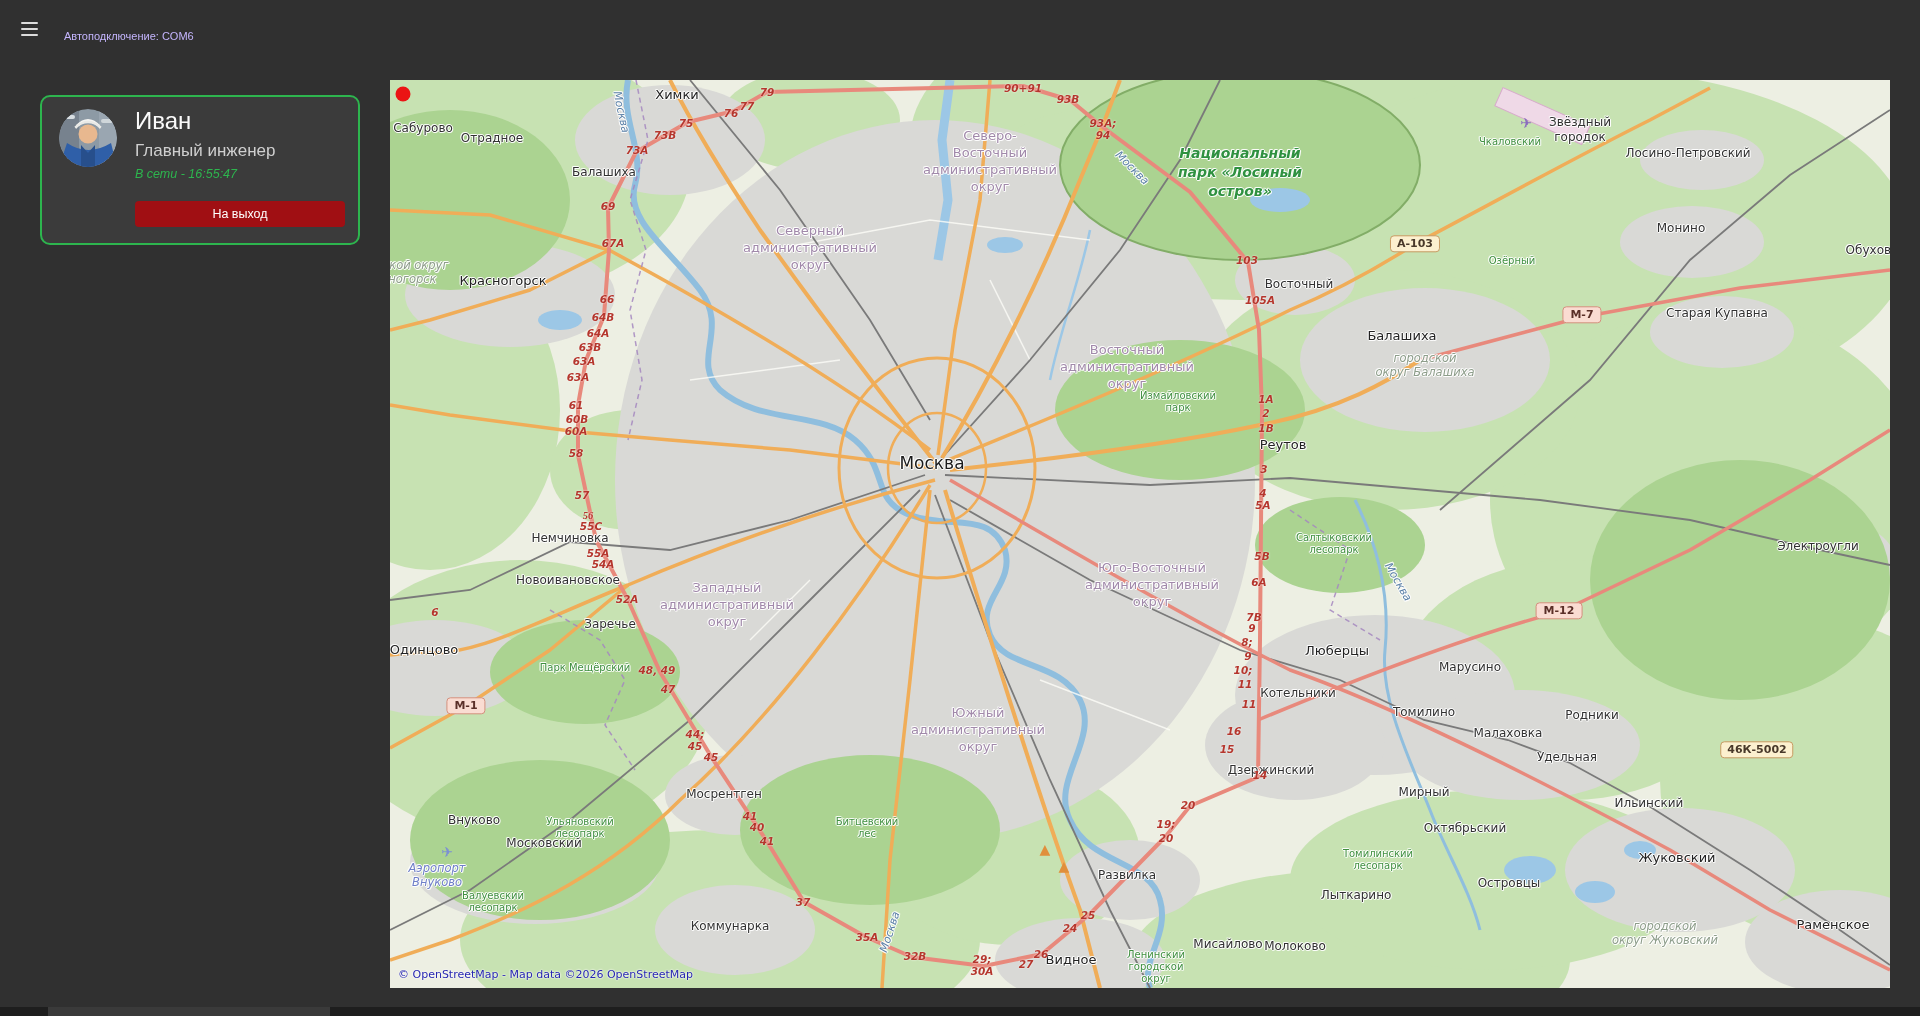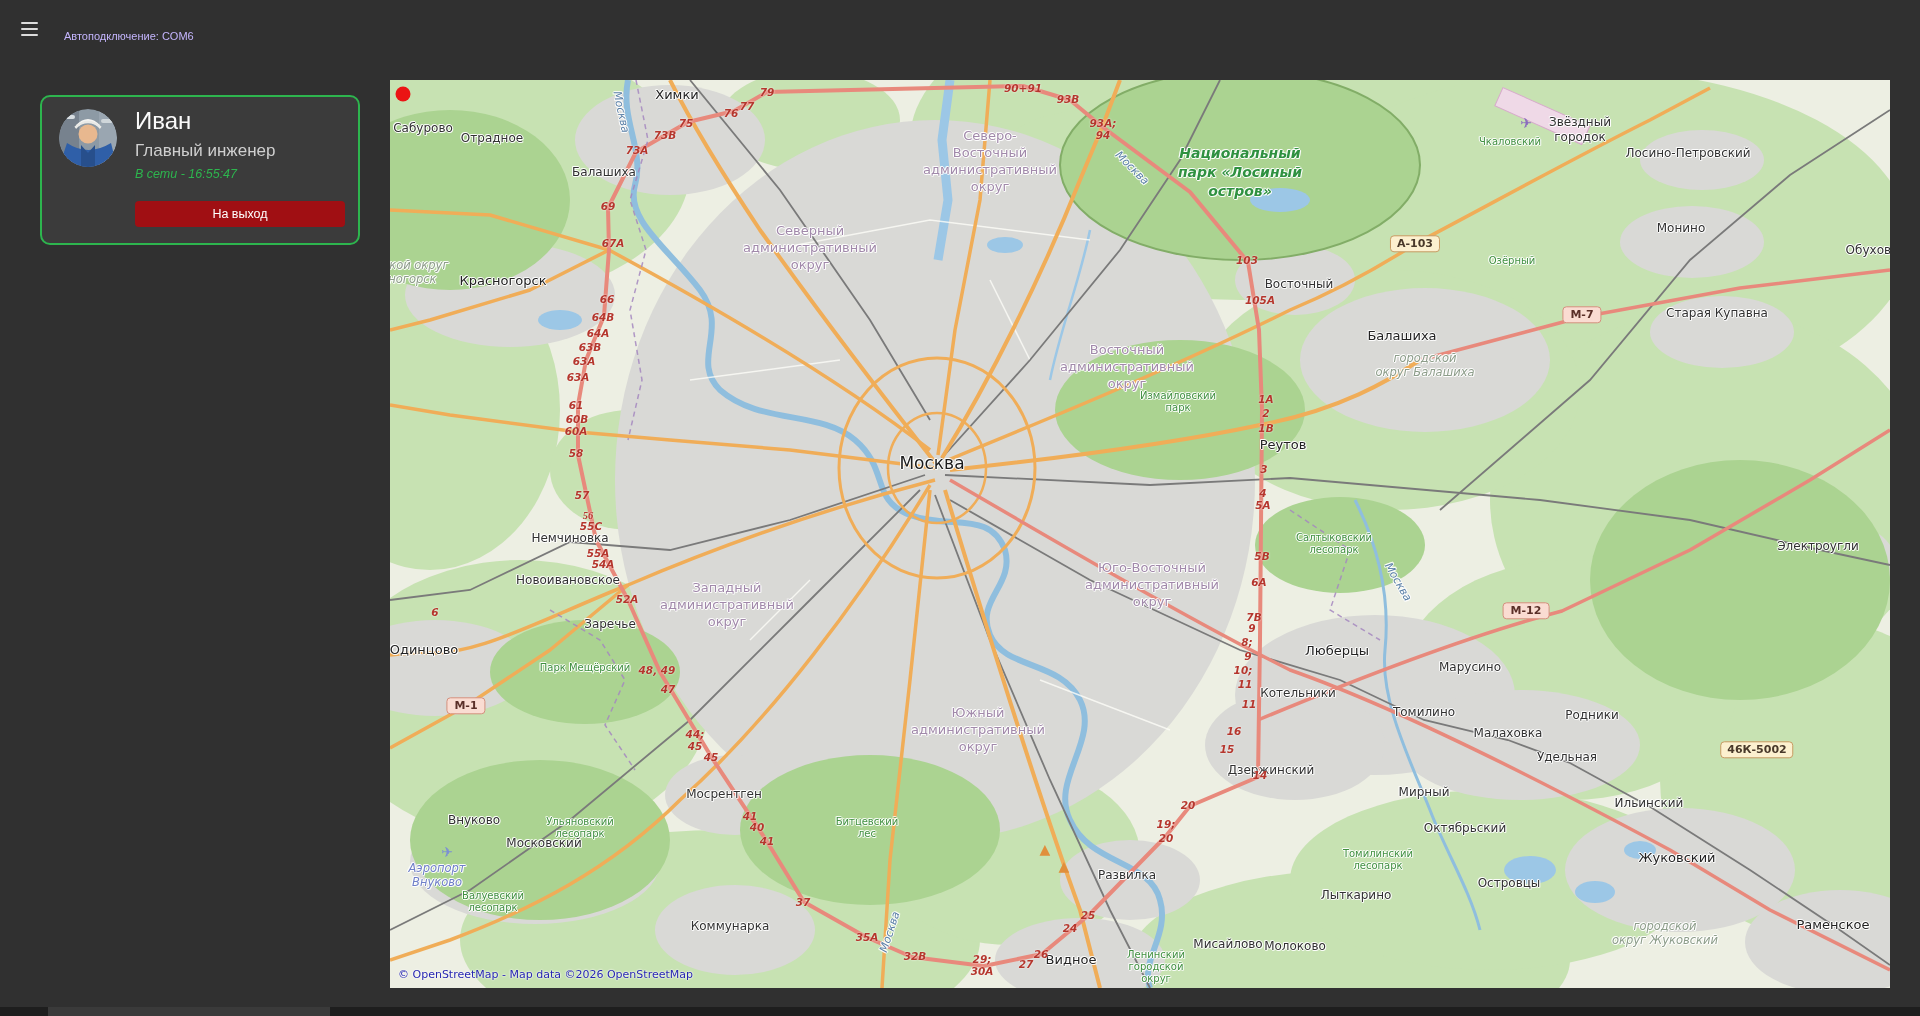--- a/index.html
+++ b/index.html
@@ -385,21 +385,21 @@
         <div class="ml r" style="left: 857px; top: 562px;">8;</div>
         <div class="ml r" style="left: 858px; top: 576px;">9</div>
         <div class="ml r" style="left: 853px; top: 590px;">10;</div>
         <div class="ml r" style="left: 855px; top: 604px;">11</div>
         <div class="ml r" style="left: 859px; top: 624px;">11</div>
         <div class="ml r" style="left: 870px; top: 695px;">14</div>
         <div class="ml r" style="left: 837px; top: 669px;">15</div>
         <div class="ml r" style="left: 844px; top: 651px;">16</div>
         <div class="ml rbm" style="left: 76px; top: 626px;">М-1</div>
         <div class="ml rbm" style="left: 1192px; top: 235px;">М-7</div>
-        <div class="ml rbm" style="left: 1136px; top: 531px;">М-12</div>
+        <div class="ml rbm" style="left: 1169px; top: 531px;">М-12</div>
         <div class="ml rb" style="left: 1025px; top: 164px;">А-103</div>
         <div class="ml rb" style="left: 1367px; top: 670px;">46К-5002</div>
         <div class="ml ic" style="left: 57px; top: 773px; color: rgb(123, 143, 212);">✈</div>
         <div class="ml ic" style="left: 1136px; top: 44px; color: rgb(138, 107, 191);">✈</div>
         <div class="ml ic" style="left: 655px; top: 770px; color: rgb(224, 143, 60);">▲</div>
         <div class="ml ic" style="left: 674px; top: 787px; color: rgb(224, 143, 60);">▲</div>
       </div>
     <div class="attribution">© OpenStreetMap - Map data ©2026 OpenStreetMap</div>
   </div>
 

